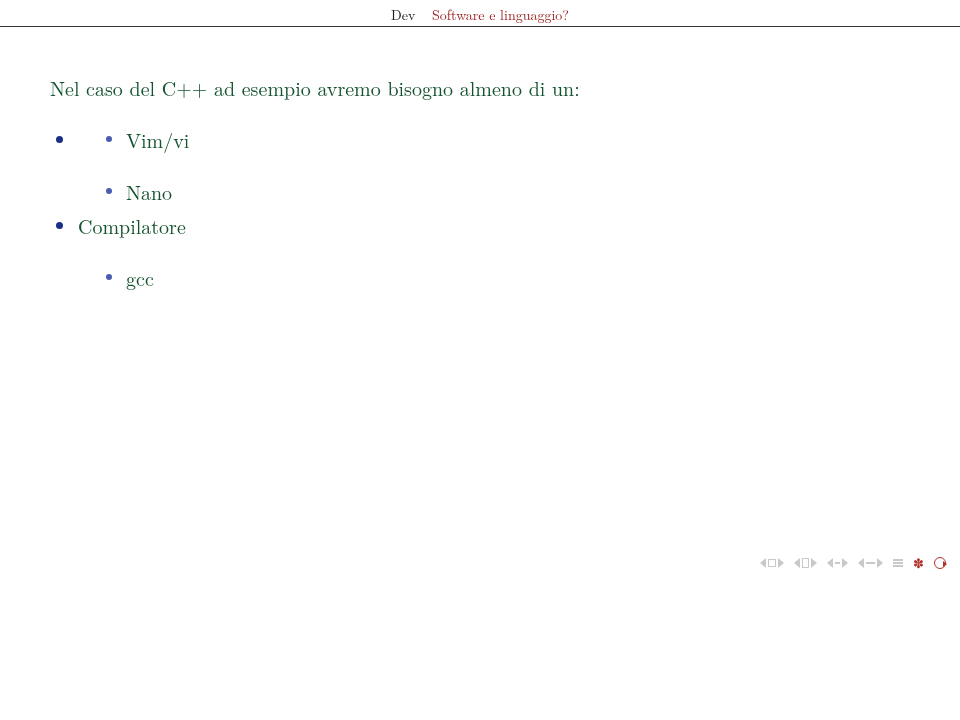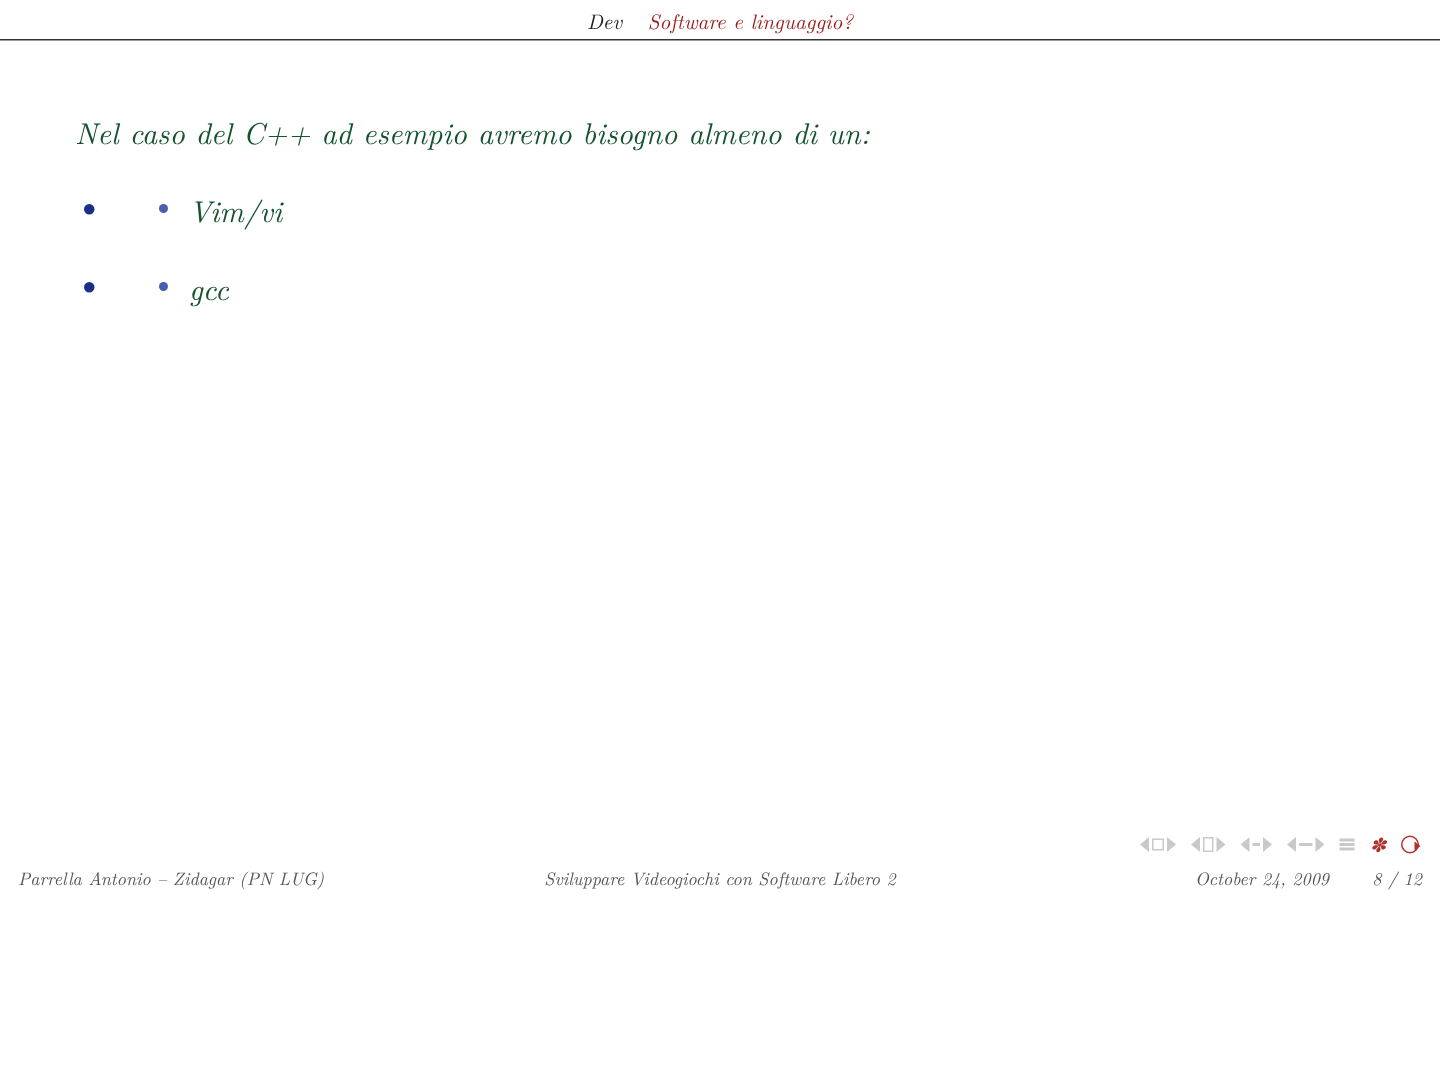--- a/index.html
+++ b/index.html
@@ -1,17 +1,17 @@
 <!DOCTYPE html>
 <html><head>
 <meta charset="utf-8">
 <style>
   * { margin: 0; padding: 0; box-sizing: border-box; }
   html, body { width: 960px; height: 720px; background: #fff; font-family: "Latin Modern Roman", "CMU Serif", Georgia, serif; overflow: hidden; }
-  .slide { position: relative; width: 960px; height: 600px; font-style: italic; }
+  .slide { position: relative; width: 960px; height: 600px; }
   .header { position: absolute; top: 4px; left: 0; right: 0; text-align: center; font-size: 14px; }
   .header .sec { color: #222; }
   .header .sub { color: #9a1a1a; margin-left: 12px; }
   hr.hline { position: absolute; top: 26px; left: 0; width: 100%; border: none; border-top: 1px solid #333; }
 
   .body { position: absolute; top: 72px; left: 50px; right: 50px; font-size: 20px; color: #14532d; line-height: 1.6; }
   .intro { margin-bottom: 8px; }
   ul.l1 { list-style: none; margin-left: 28px; }
   ul.l1 > li { position: relative; padding-left: 0; margin-bottom: 2px; }
   ul.l1 > li::before { content: ""; position: absolute; left: -22px; top: 12px; width: 7px; height: 7px; background: #1a2f88; border-radius: 50%; }
@@ -50,23 +50,25 @@
     <span class="sub">Software e linguaggio?</span>
   </div>
   <hr class="hline">
 
   <div class="body">
     <div class="intro">Nel caso del C++ ad esempio avremo bisogno almeno di un:</div>
     <ul class="l1">
       <li>
         <ul class="l2">
           <li><span>Vim/vi</span></li>
+          <li><span>Nano</span></li>
         </ul>
       </li>
       <li>
+        <span>Compilatore</span>
         <ul class="l2">
           <li><span>gcc</span></li>
         </ul>
       </li>
     </ul>
   </div>
 
   <div class="navsym">
     <span class="navgrp">
         <span class="tri-l"></span>
@@ -90,22 +92,14 @@
       </span>
     <span class="eqish">
         <span></span>
         <span></span>
         <span></span>
       </span>
     <span class="eqsym">✽</span>
     <span class="circarr"></span>
   </div>
 
-  <div class="footer">
-    <span class="left">Parrella Antonio – Zidagar (PN LUG)</span>
-    <span class="center">Sviluppare Videogiochi con Software Libero 2</span>
-    <span class="right">
-      <span>October 24, 2009</span>&nbsp;&nbsp;&nbsp;&nbsp;
-      <span>8 / 12</span>
-    </span>
-  </div>
 
 </div>
 
 </body></html>

